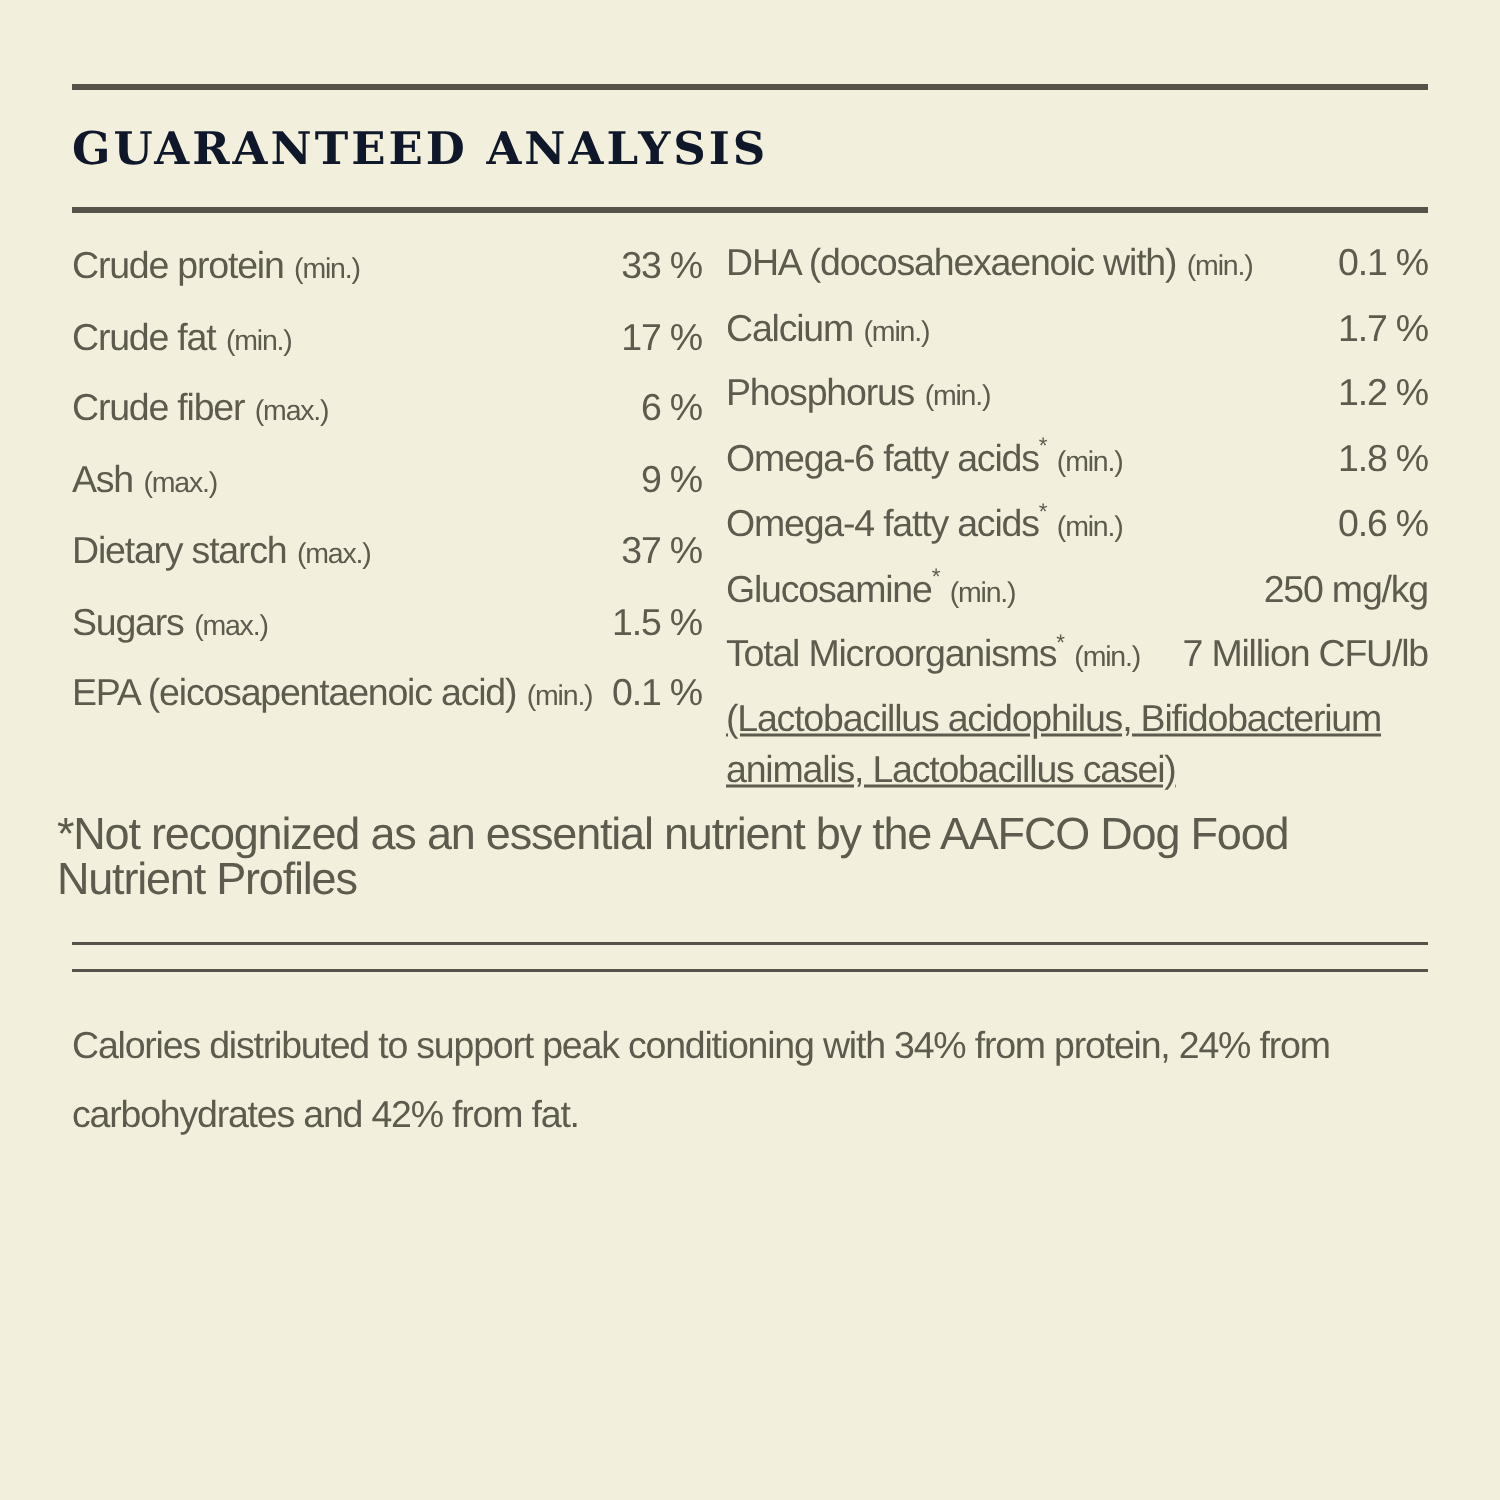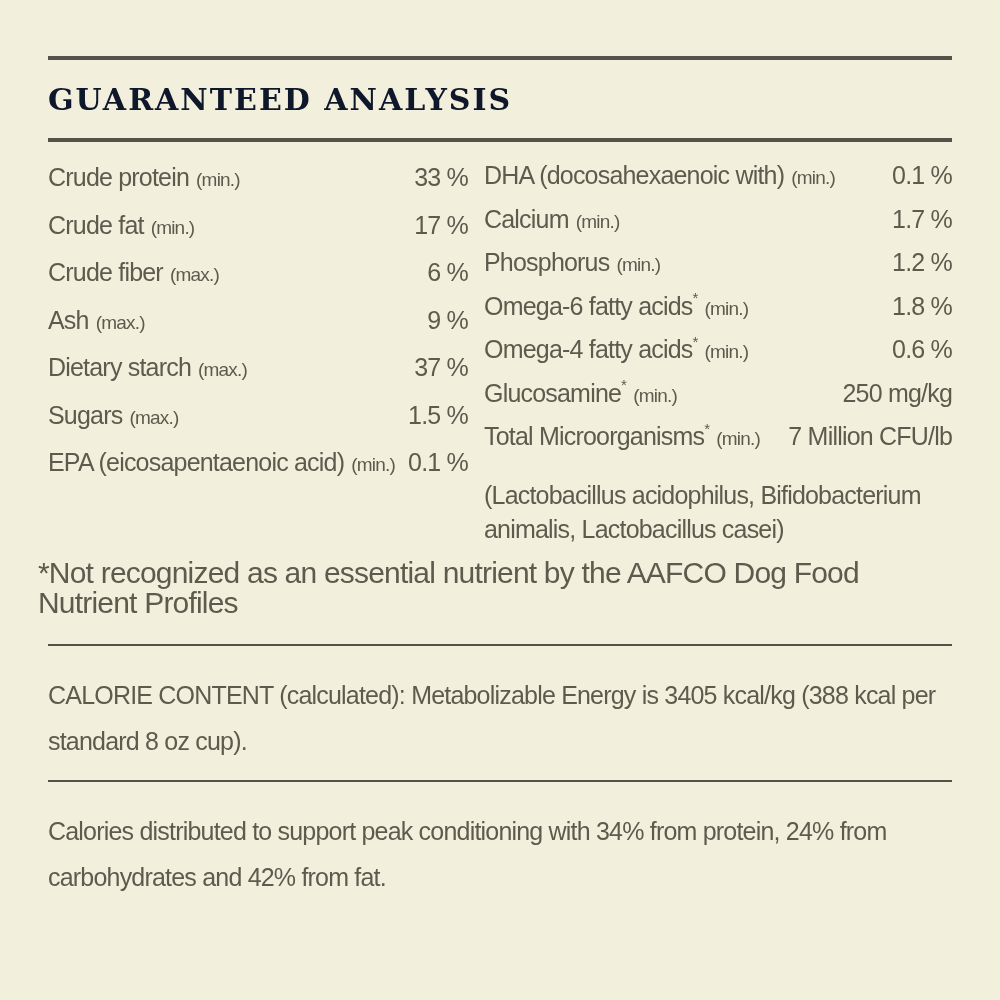--- a/index.html
+++ b/index.html
@@ -62,21 +62,21 @@
     position: relative;
     top: -2px;
     vertical-align: super;
     line-height: 0;
   }
   .val { margin-left: 10px; }
   .detail-line {
     line-height: 34px;
     white-space: nowrap;
   }
-  .detail-block { margin-top: 18px; }
+  .detail-block { margin-top: 2px; text-decoration: underline; }
   .footnote {
     margin: 12px 0 0 -10px;
     font-size: 30px;
     letter-spacing: -0.8px;
     line-height: 30px;
   }
   .rule.before-calories { margin-top: 26px; }
   .rule.before-distribution { margin-top: 16px; }
   p.para {
     margin: 26px 0 0 0;
@@ -163,19 +163,18 @@
         <div class="detail-line">animalis, Lactobacillus casei)</div>
       </div>
     </div>
 
   </div>
 
   <p class="footnote">*Not recognized as an essential nutrient by the AAFCO Dog Food Nutrient Profiles</p>
 
   <hr class="rule thin before-calories">
 
-  <p class="para">CALORIE CONTENT (calculated): Metabolizable Energy is 3405 kcal/kg (388 kcal per standard 8 oz cup).</p>
 
   <hr class="rule thin before-distribution">
 
   <p class="para">Calories distributed to support peak conditioning with 34% from protein, 24% from carbohydrates and 42% from fat.</p>
 
 </div>
 
 </body></html>

